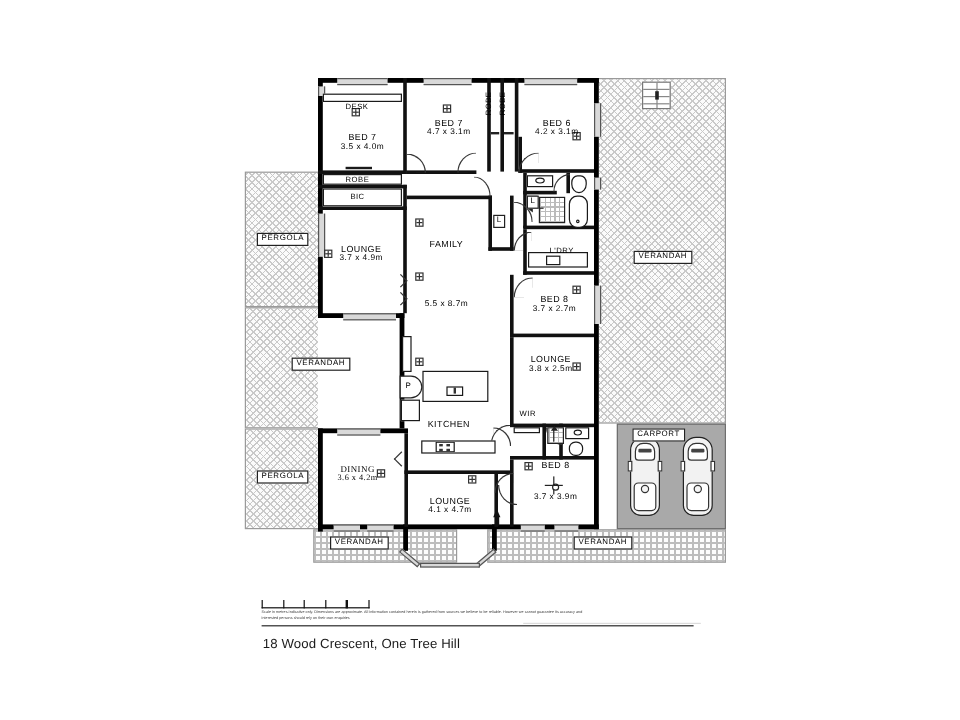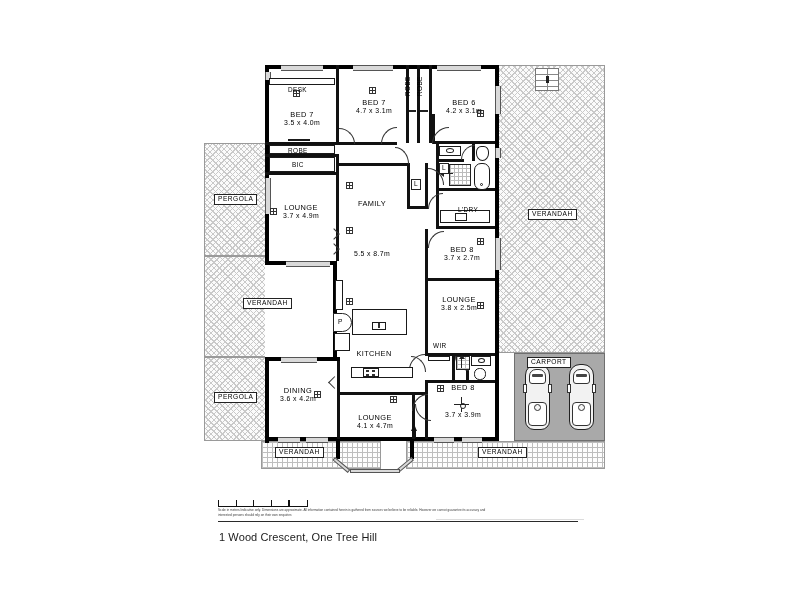--- a/index.html
+++ b/index.html
@@ -350,21 +350,21 @@
   <div class="lbl" style="left:342px;top:199px;width:60px;">
     <span class="nm">FAMILY</span>
   </div>
   <div class="lbl" style="left:342px;top:250px;width:60px;">
     <span class="dim">5.5 x 8.7m</span>
   </div>
   <div class="lbl" style="left:428px;top:295px;width:62px;">
     <span class="nm">LOUNGE</span>
     <span class="dim">3.8 x 2.5m</span>
   </div>
-  <div class="lbl" style="left:267px;top:386px;width:62px;">
+  <div class="lbl" style="left:267px;top:386px;width:62px;font-family:Liberation Serif, serif;">
     <span class="nm">DINING</span>
     <span class="dim">3.6 x 4.2m</span>
   </div>
   <div class="lbl" style="left:342px;top:413px;width:66px;">
     <span class="nm">LOUNGE</span>
     <span class="dim">4.1 x 4.7m</span>
   </div>
   <div class="lbl" style="left:345px;top:349px;width:58px;">
     <span class="nm">KITCHEN</span>
   </div>
@@ -395,19 +395,19 @@
     <div class="tk" style="left:0;"></div>
     <div class="tk" style="left:17.6px;"></div>
     <div class="tk" style="left:35.2px;"></div>
     <div class="tk" style="left:52.8px;"></div>
     <div class="tk" style="left:70.4px;"></div>
     <div class="tk" style="left:88.8px;"></div>
   </div>
 
   <div id="disclaimer">Scale in metres.Indicative only. Dimensions are approximate. All information contained herein is gathered from sources we believe to be reliable. However we cannot guarantee its accuracy and interested persons should rely on their own enquiries</div>
   <div id="rule"></div>
-  <div id="address">1 Wood Crescent, One Tree Hill</div>
+  <div id="address">18 Wood Crescent, One Tree Hill</div>
 
   <div id="logorule"></div>
   <div id="logo">
   </div>
 
 </div>
 
 </body></html>

